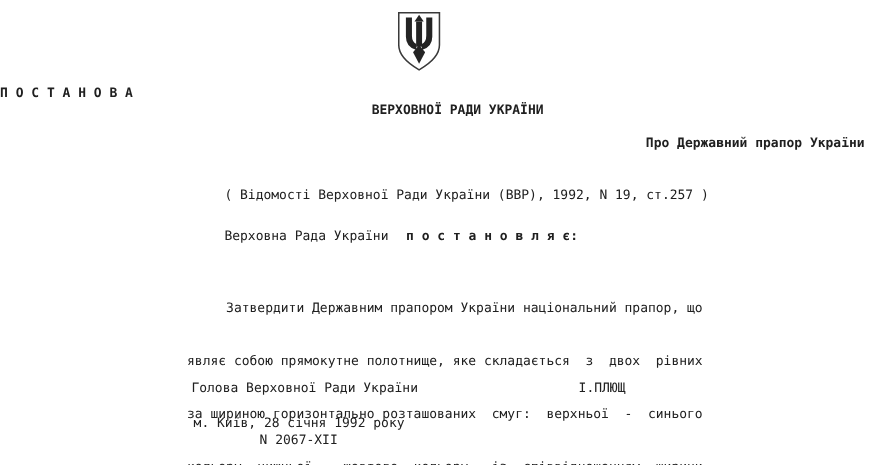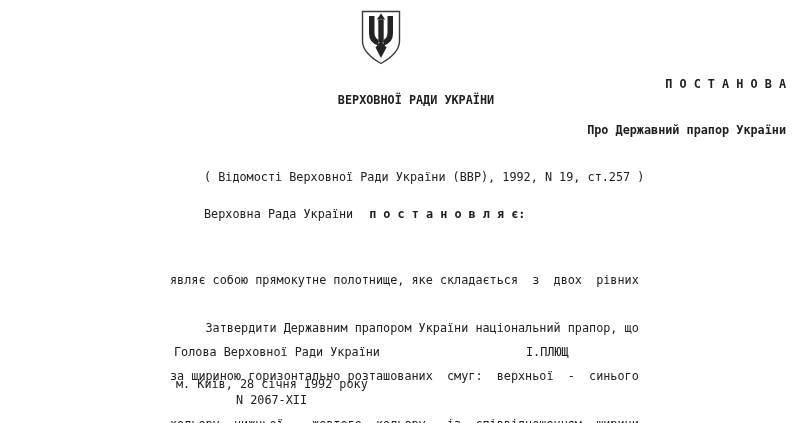--- a/index.html
+++ b/index.html
@@ -21,21 +21,21 @@
   .abs { position: absolute; white-space: pre; }
 
   .emblem {
     position: absolute;
     left: 359px;
     top: 10px;
     width: 44px;
     height: 55px;
   }
 
-  .heading-line1 { left: 0; top: 76px;  width: 786px; text-align: right; font-weight: bold; }
+  .heading-line1 { left: 0; top: 76px;  width: 786px; text-align: left; font-weight: bold; }
   .heading-line2 { left: 0; top: 92px;  width: 786px; text-align: center; font-weight: bold; padding-left: 23px; }
   .doc-title     { left: 0; top: 122px; width: 786px; text-align: right; font-weight: bold; }
 
   .citation {
     left: 204px;
     top: 169px;
   }
 
   .enacting { left: 204px; top: 206px; }
   .enacting .verb { font-weight: bold; margin-left: 16px; }
@@ -68,22 +68,22 @@
 
   <div class="abs heading-line1">П О С Т А Н О В А</div>
   <div class="abs heading-line2">ВЕРХОВНОЇ РАДИ УКРАЇНИ</div>
   <div class="abs doc-title">Про Державний прапор України</div>
 
   <div class="abs citation">( Відомості Верховної Ради України (ВВР), 1992, N 19, ст.257 )</div>
 
   <div class="abs enacting"><span>Верховна Рада України</span><span class="verb">п о с т а н о в л я є:</span></div>
 
   <div class="abs body-text">
+    <div class="line">     Затвердити Державним прапором України національний прапор, що</div>
     <div class="line">являє собою прямокутне полотнище, яке складається  з  двох  рівних</div>
-    <div class="line">     Затвердити Державним прапором України національний прапор, що</div>
     <div class="line">за шириною горизонтально розташованих  смуг:  верхньої  -  синього</div>
     <div class="line">кольору, нижньої -  жовтого  кольору,  із  співвідношенням  ширини</div>
     
   </div>
 
   <div class="abs sig-title">Голова Верховної Ради України</div>
   <div class="abs sig-name">І.ПЛЮЩ</div>
 
   <div class="abs place-date">м. Київ, 28 січня 1992 року</div>
   <div class="abs doc-number">N 2067-XII</div>

